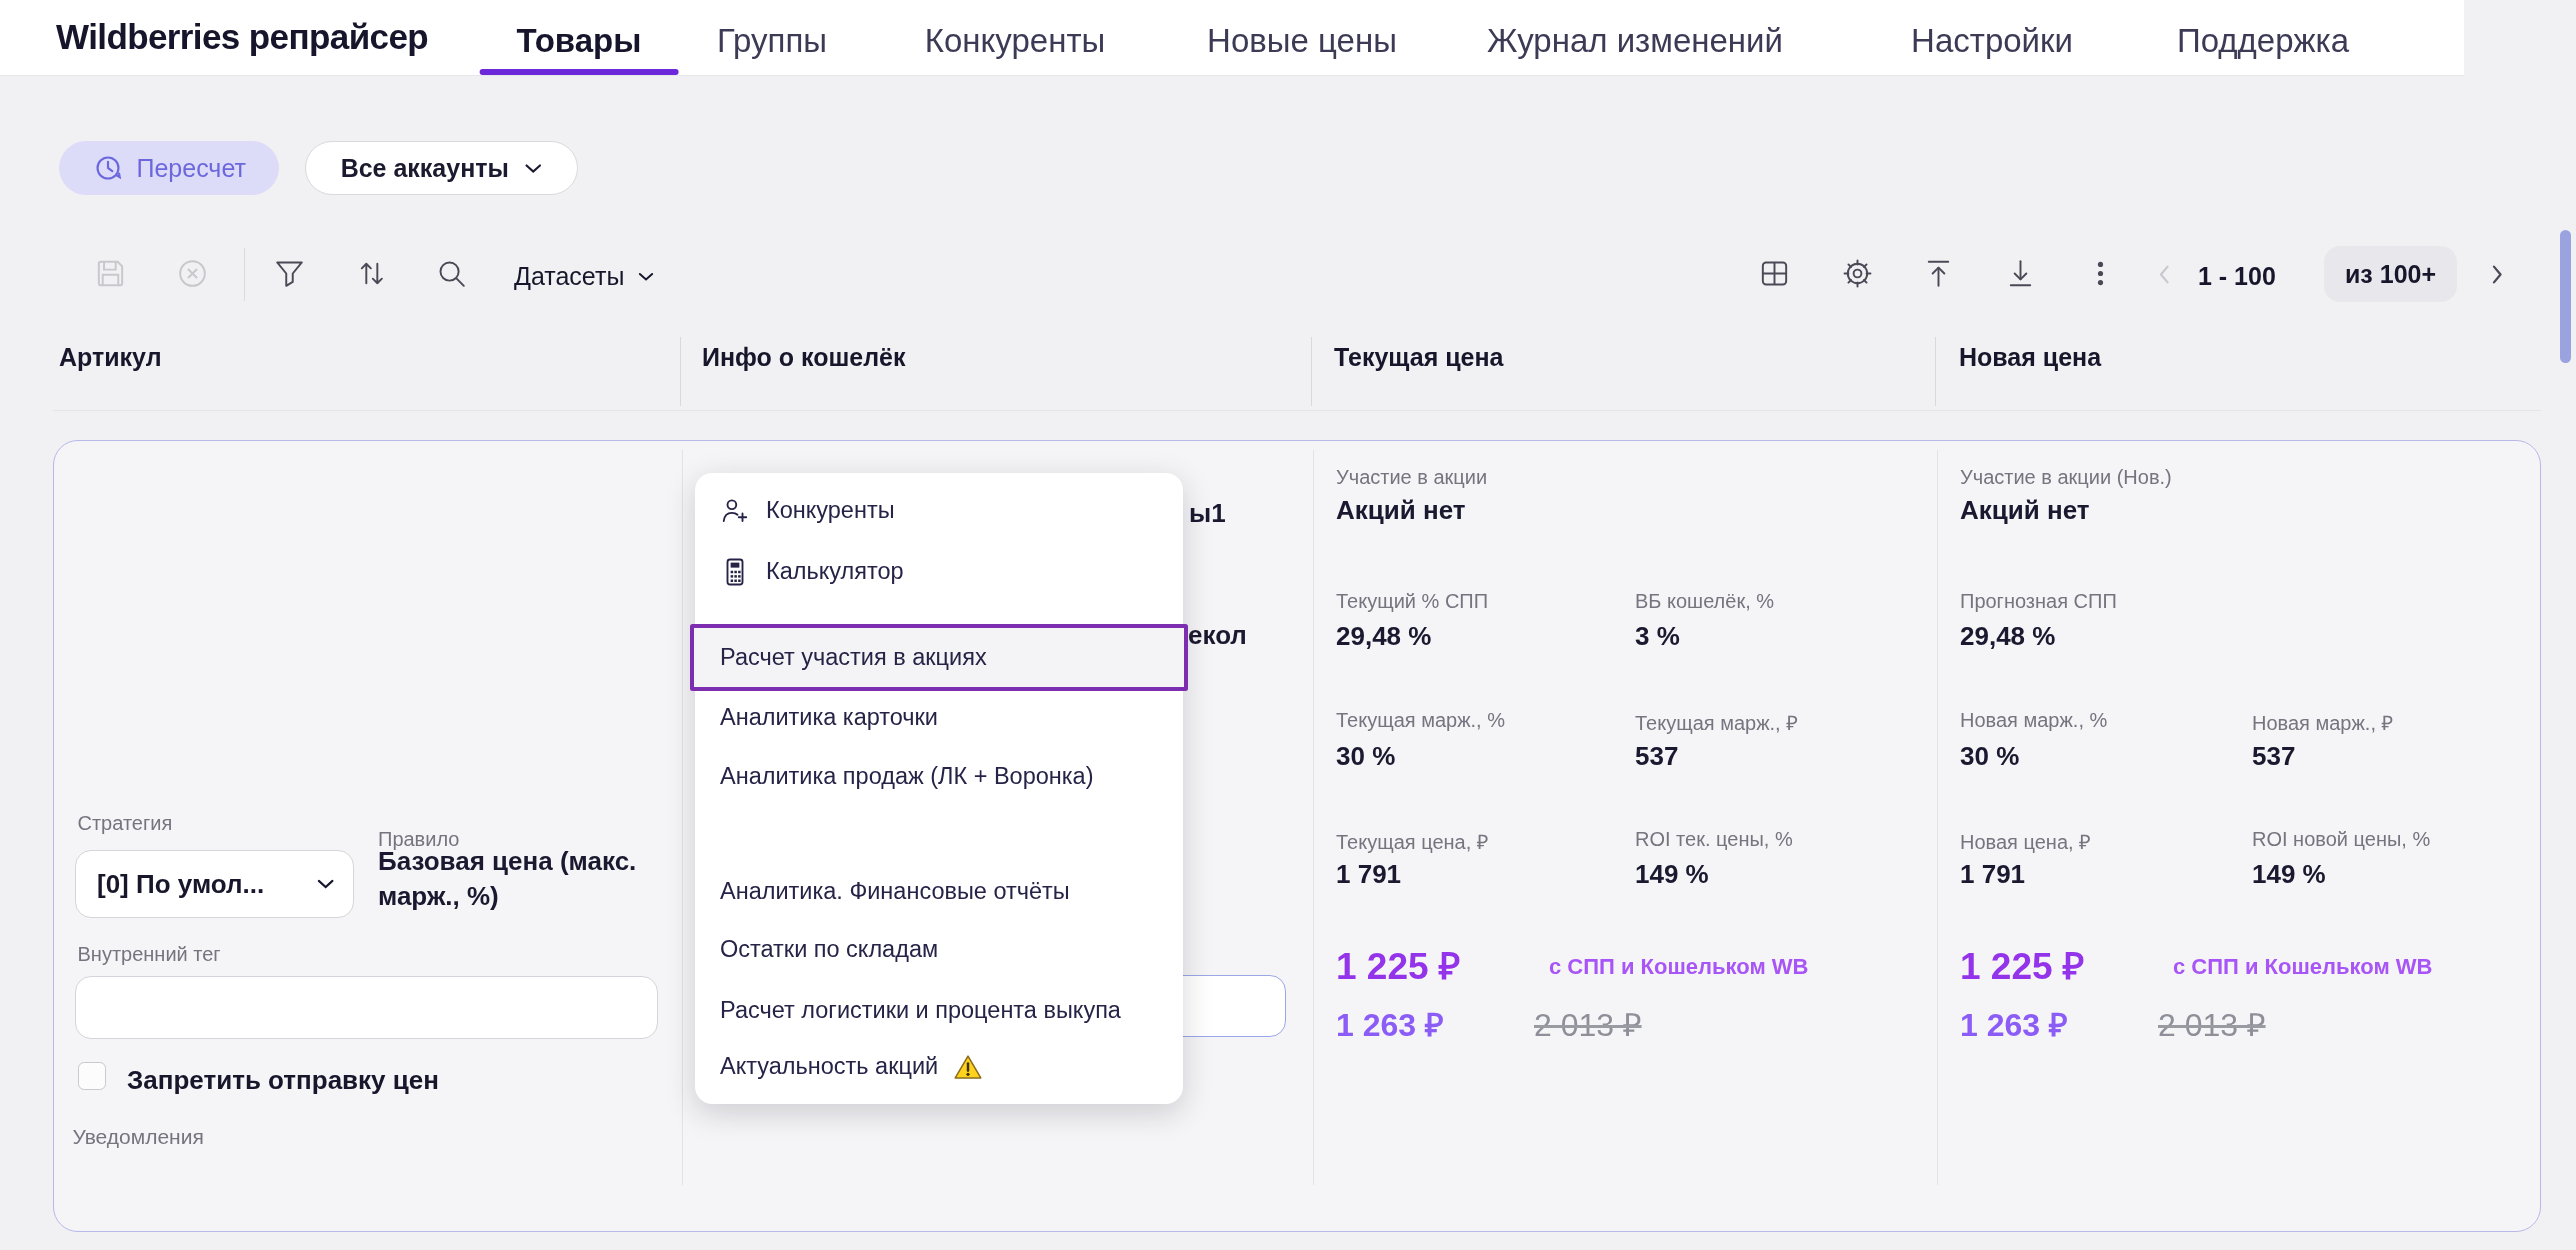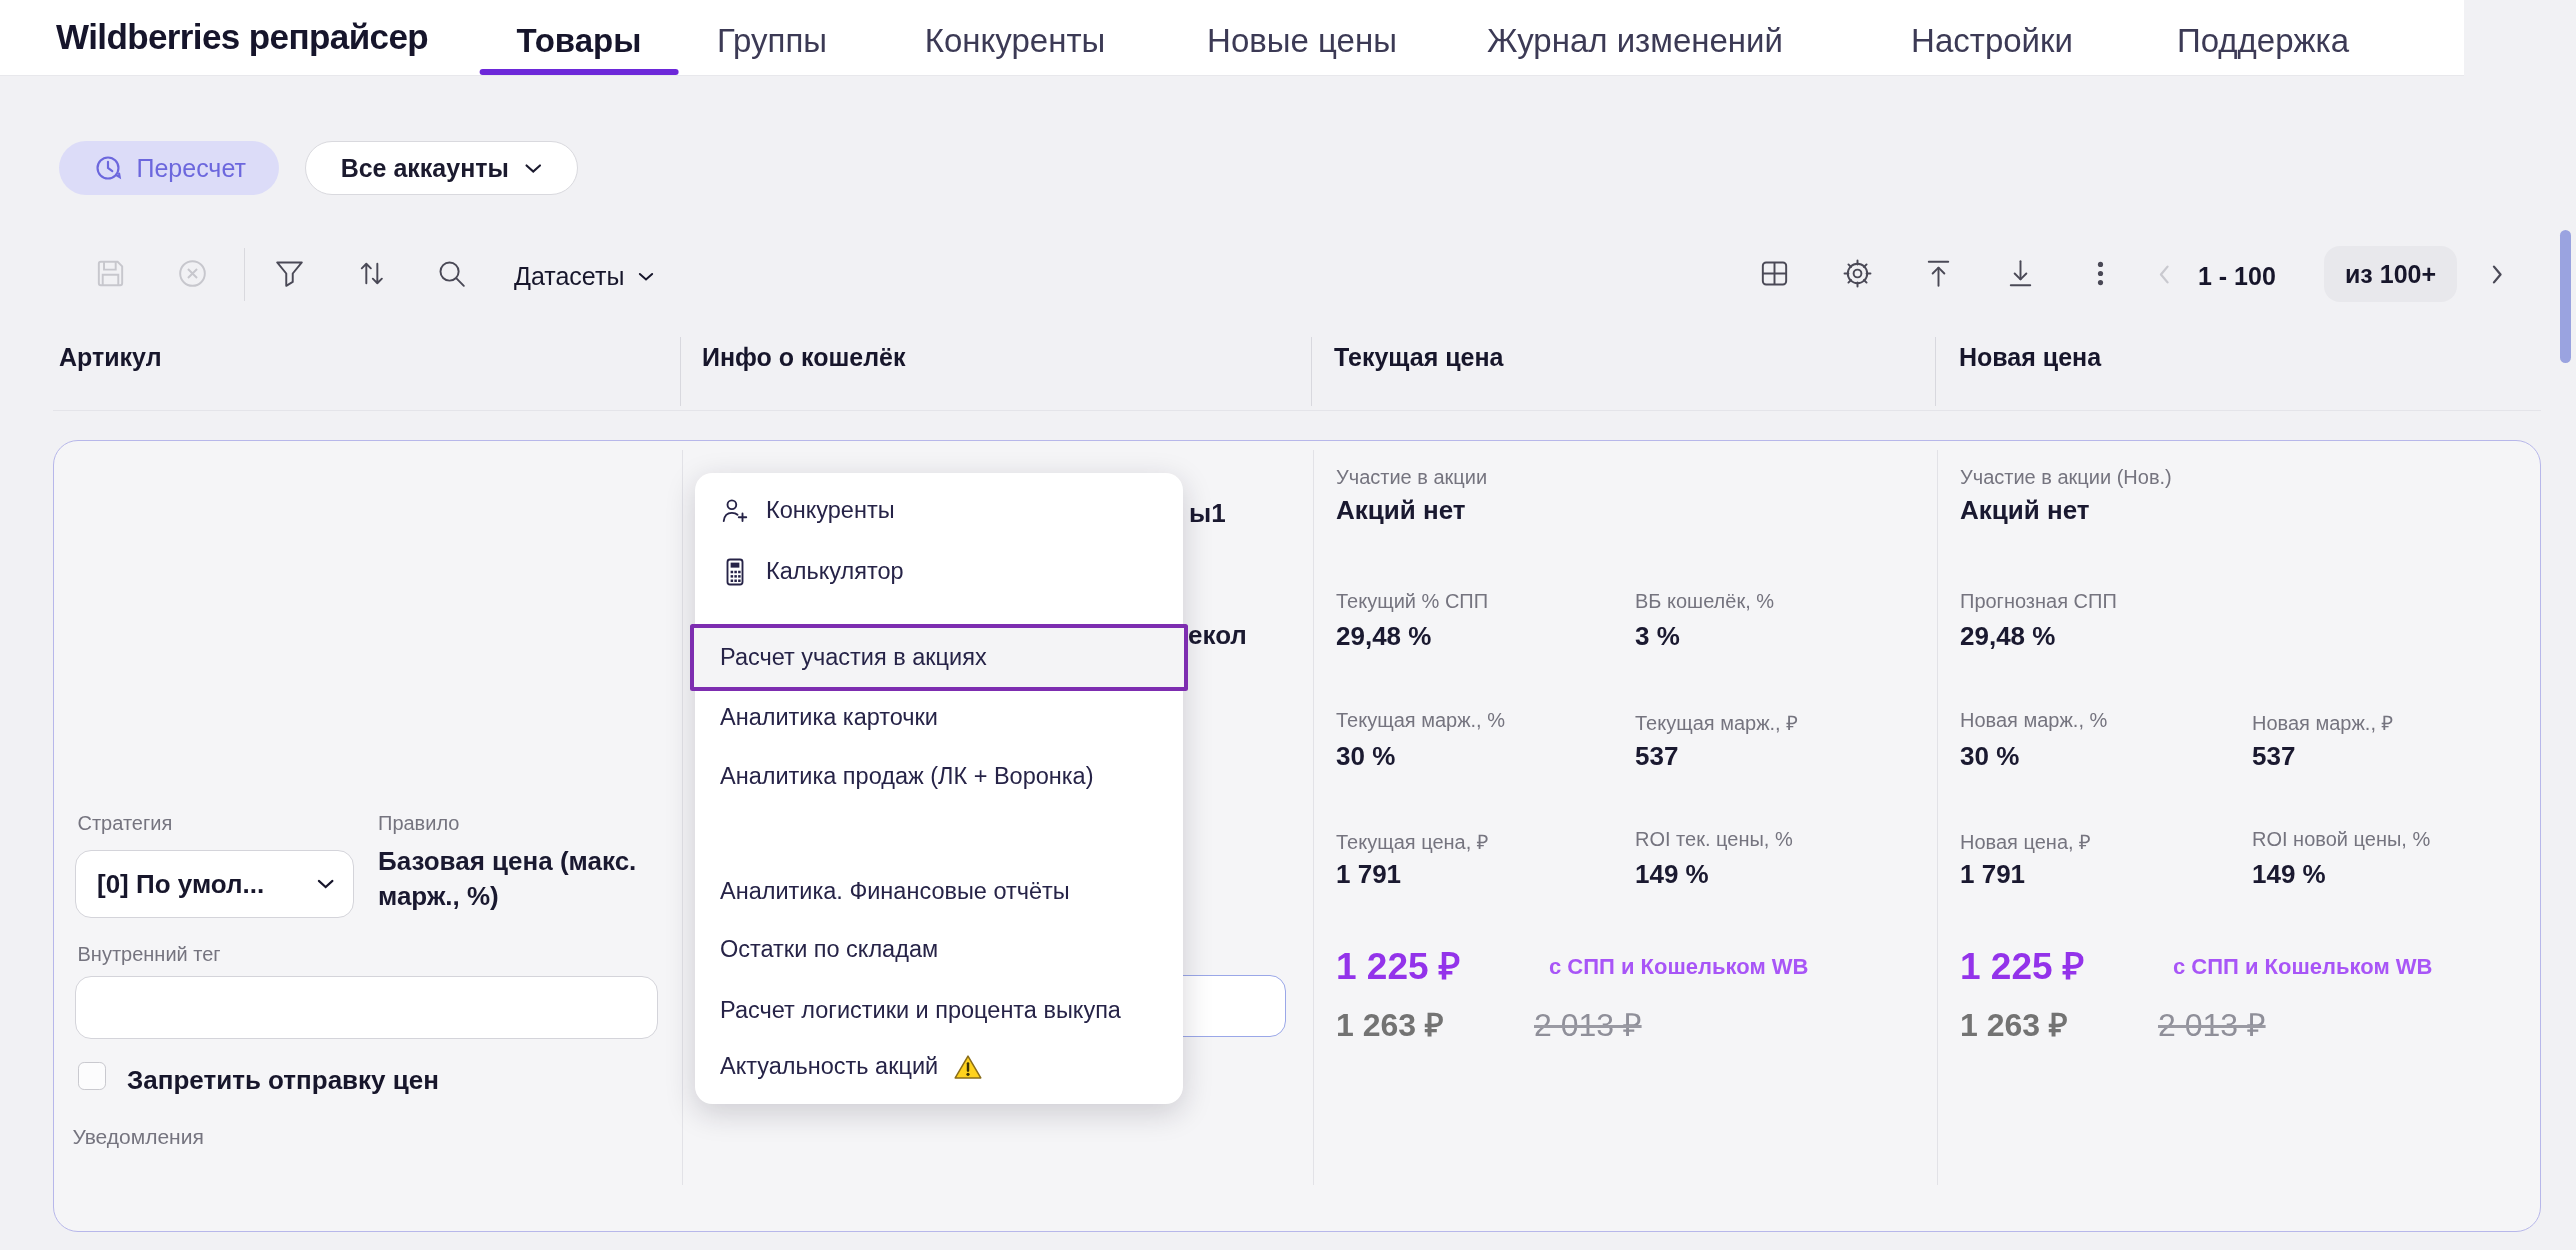--- a/index.html
+++ b/index.html
@@ -32,21 +32,21 @@
   .val{position:absolute;font-size:26px;font-weight:700;color:#1a1930;white-space:nowrap;}
   .select{position:absolute;background:#ffffff;border:1.2px solid #d4d4da;border-radius:16px;box-sizing:border-box;display:flex;align-items:center;justify-content:space-between;padding:0 18.5px 0 21px;font-size:26px;font-weight:700;color:#17162b;cursor:pointer;white-space:nowrap;}
   .input{position:absolute;background:#ffffff;border:1.2px solid #d4d4da;border-radius:16px;box-sizing:border-box;font-size:25px;color:#17162b;padding:0 18.5px;outline:none;}
   .input.hidden-frag{border:1.9px solid #9aa7e8;}
   .checkbox{position:absolute;width:28px;height:28px;background:#fcfcfd;border:1.2px solid #c9c9cf;border-radius:6.2px;box-sizing:border-box;cursor:pointer;}
   .cb-label{position:absolute;font-size:26px;font-weight:700;color:#17162b;white-space:nowrap;}
   .frag{position:absolute;font-size:26px;font-weight:700;color:#1a1930;white-space:nowrap;}
   
   .promo-big{position:absolute;font-size:37px;font-weight:700;color:#9333ea;white-space:nowrap;}
   .promo-note{position:absolute;font-size:22px;font-weight:700;color:#a855f7;white-space:nowrap;}
-  .final-price{position:absolute;font-size:32px;font-weight:700;color:#737373;white-space:nowrap;}
+  .final-price{position:absolute;font-size:32px;font-weight:700;color:#8b5cf6;white-space:nowrap;}
   .old-price{position:absolute;font-size:32px;font-weight:400;color:#8f8f99;text-decoration:line-through;text-decoration-color:#9a9aa3;white-space:nowrap;}
   
   .menu{position:absolute;left:695px;top:473px;width:488px;height:631px;background:#ffffff;border-radius:17.3px;box-shadow:0 8.6px 30px rgba(25,23,46,0.18);z-index:5;}
   .menu-item{position:absolute;left:0;width:100%;height:47px;display:flex;align-items:center;padding-left:25px;box-sizing:border-box;font-size:23.5px;color:#262347;cursor:pointer;white-space:nowrap;gap:16px;}
   .menu-hl{position:absolute;left:-5px;top:151px;width:498px;height:67px;background:#f4f4f6;border:4.3px solid #7d2db0;border-radius:2.5px;box-sizing:border-box;z-index:0;}
   .mi-z{z-index:2;}
   svg{display:block;}
 </style>
 </head>
 <body>
@@ -180,21 +180,21 @@
   <div class="th-sep" style="left:1311px;"></div>
   <div class="th-sep" style="left:1935px;"></div>
   <div class="header-sep"></div>
 
   <div class="card">
     <div class="card-sep" style="left:628px;"></div>
     <div class="card-sep" style="left:1259px;"></div>
     <div class="card-sep" style="left:1883px;"></div>
 
     <div class="lbl" style="left:23.5px;top:371px;">Стратегия</div>
-    <div class="lbl" style="left:324px;top:371px;">Правило</div>
+    <div class="lbl" style="left:324px;top:387px;">Правило</div>
     <div class="select" style="left:21px;top:409px;width:279px;height:68px;">
       <span>[0] По умол...</span>
       <span>
         <svg width="17.3" height="10.5" viewBox="0 0 28 17" fill="none" stroke="#17162b" stroke-width="3.4" stroke-linecap="round">
             <path d="M3 3l11 10L25 3"></path>
           </svg>
       </span>
     </div>
     <div class="val" style="left:324px;top:403px;width:297px;white-space:normal;line-height:35px;">Базовая цена (макс. марж., %)</div>
     <div class="lbl" style="left:23.5px;top:502px;">Внутренний тег</div>

